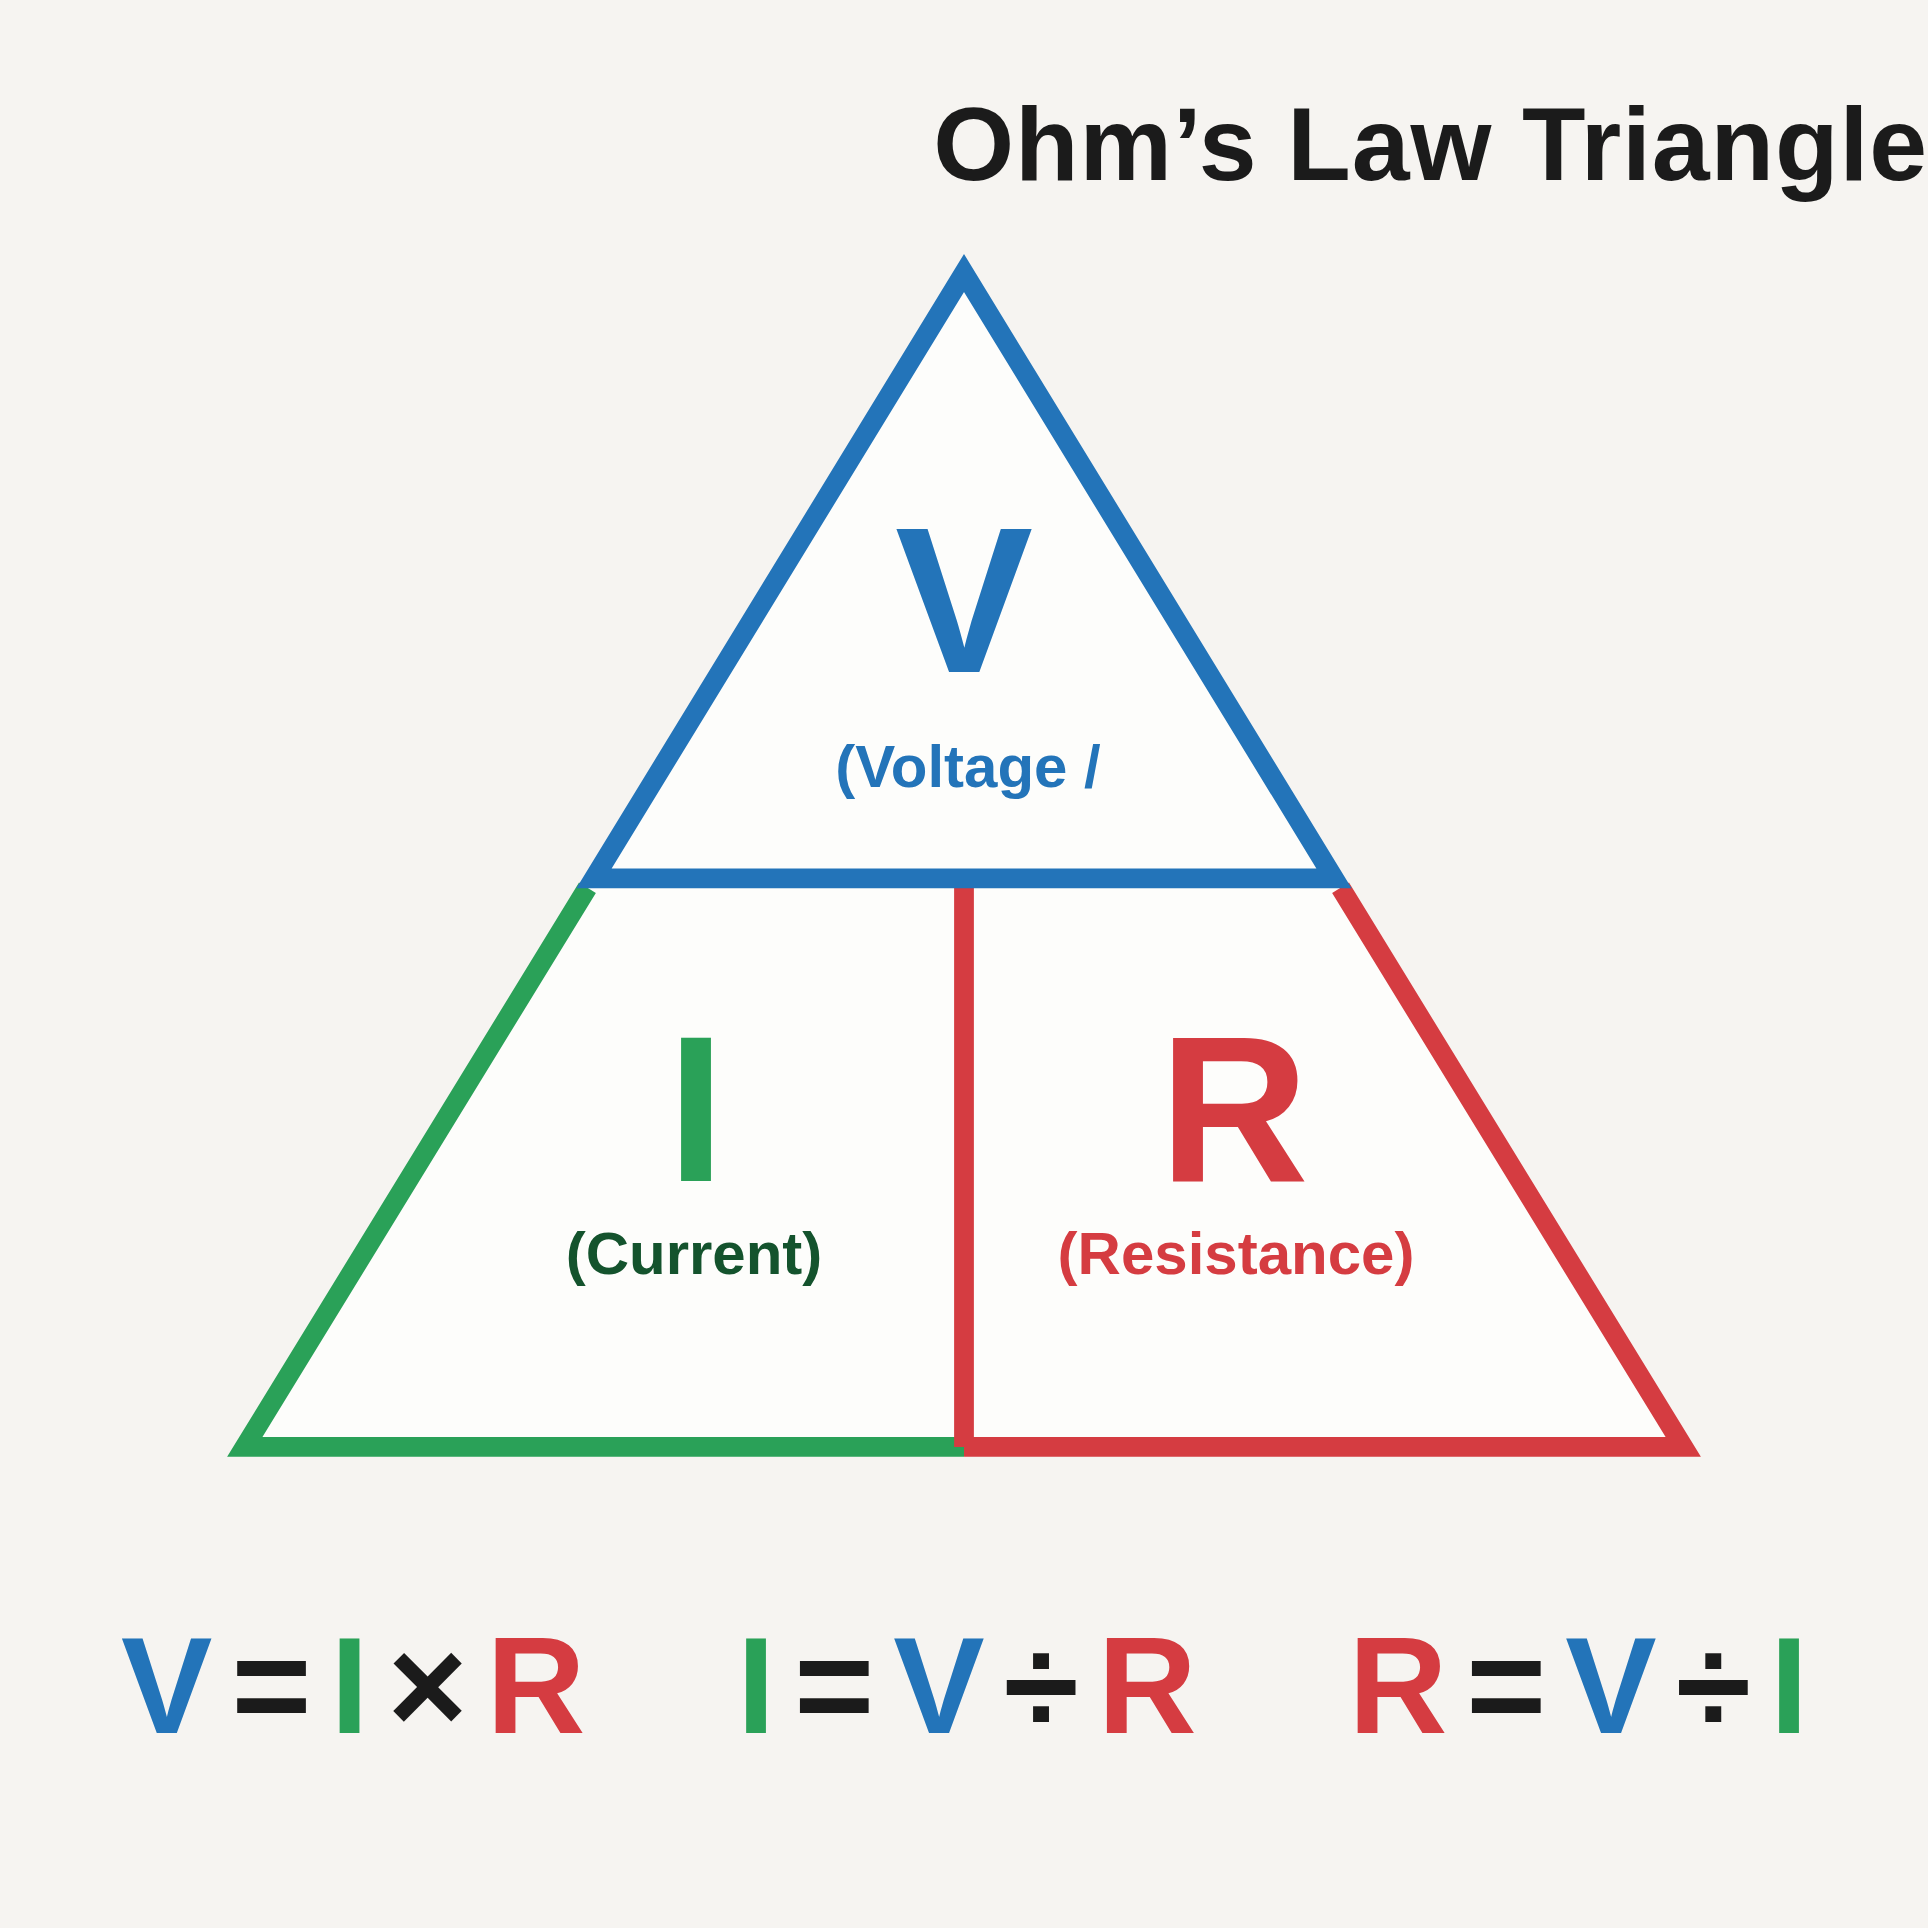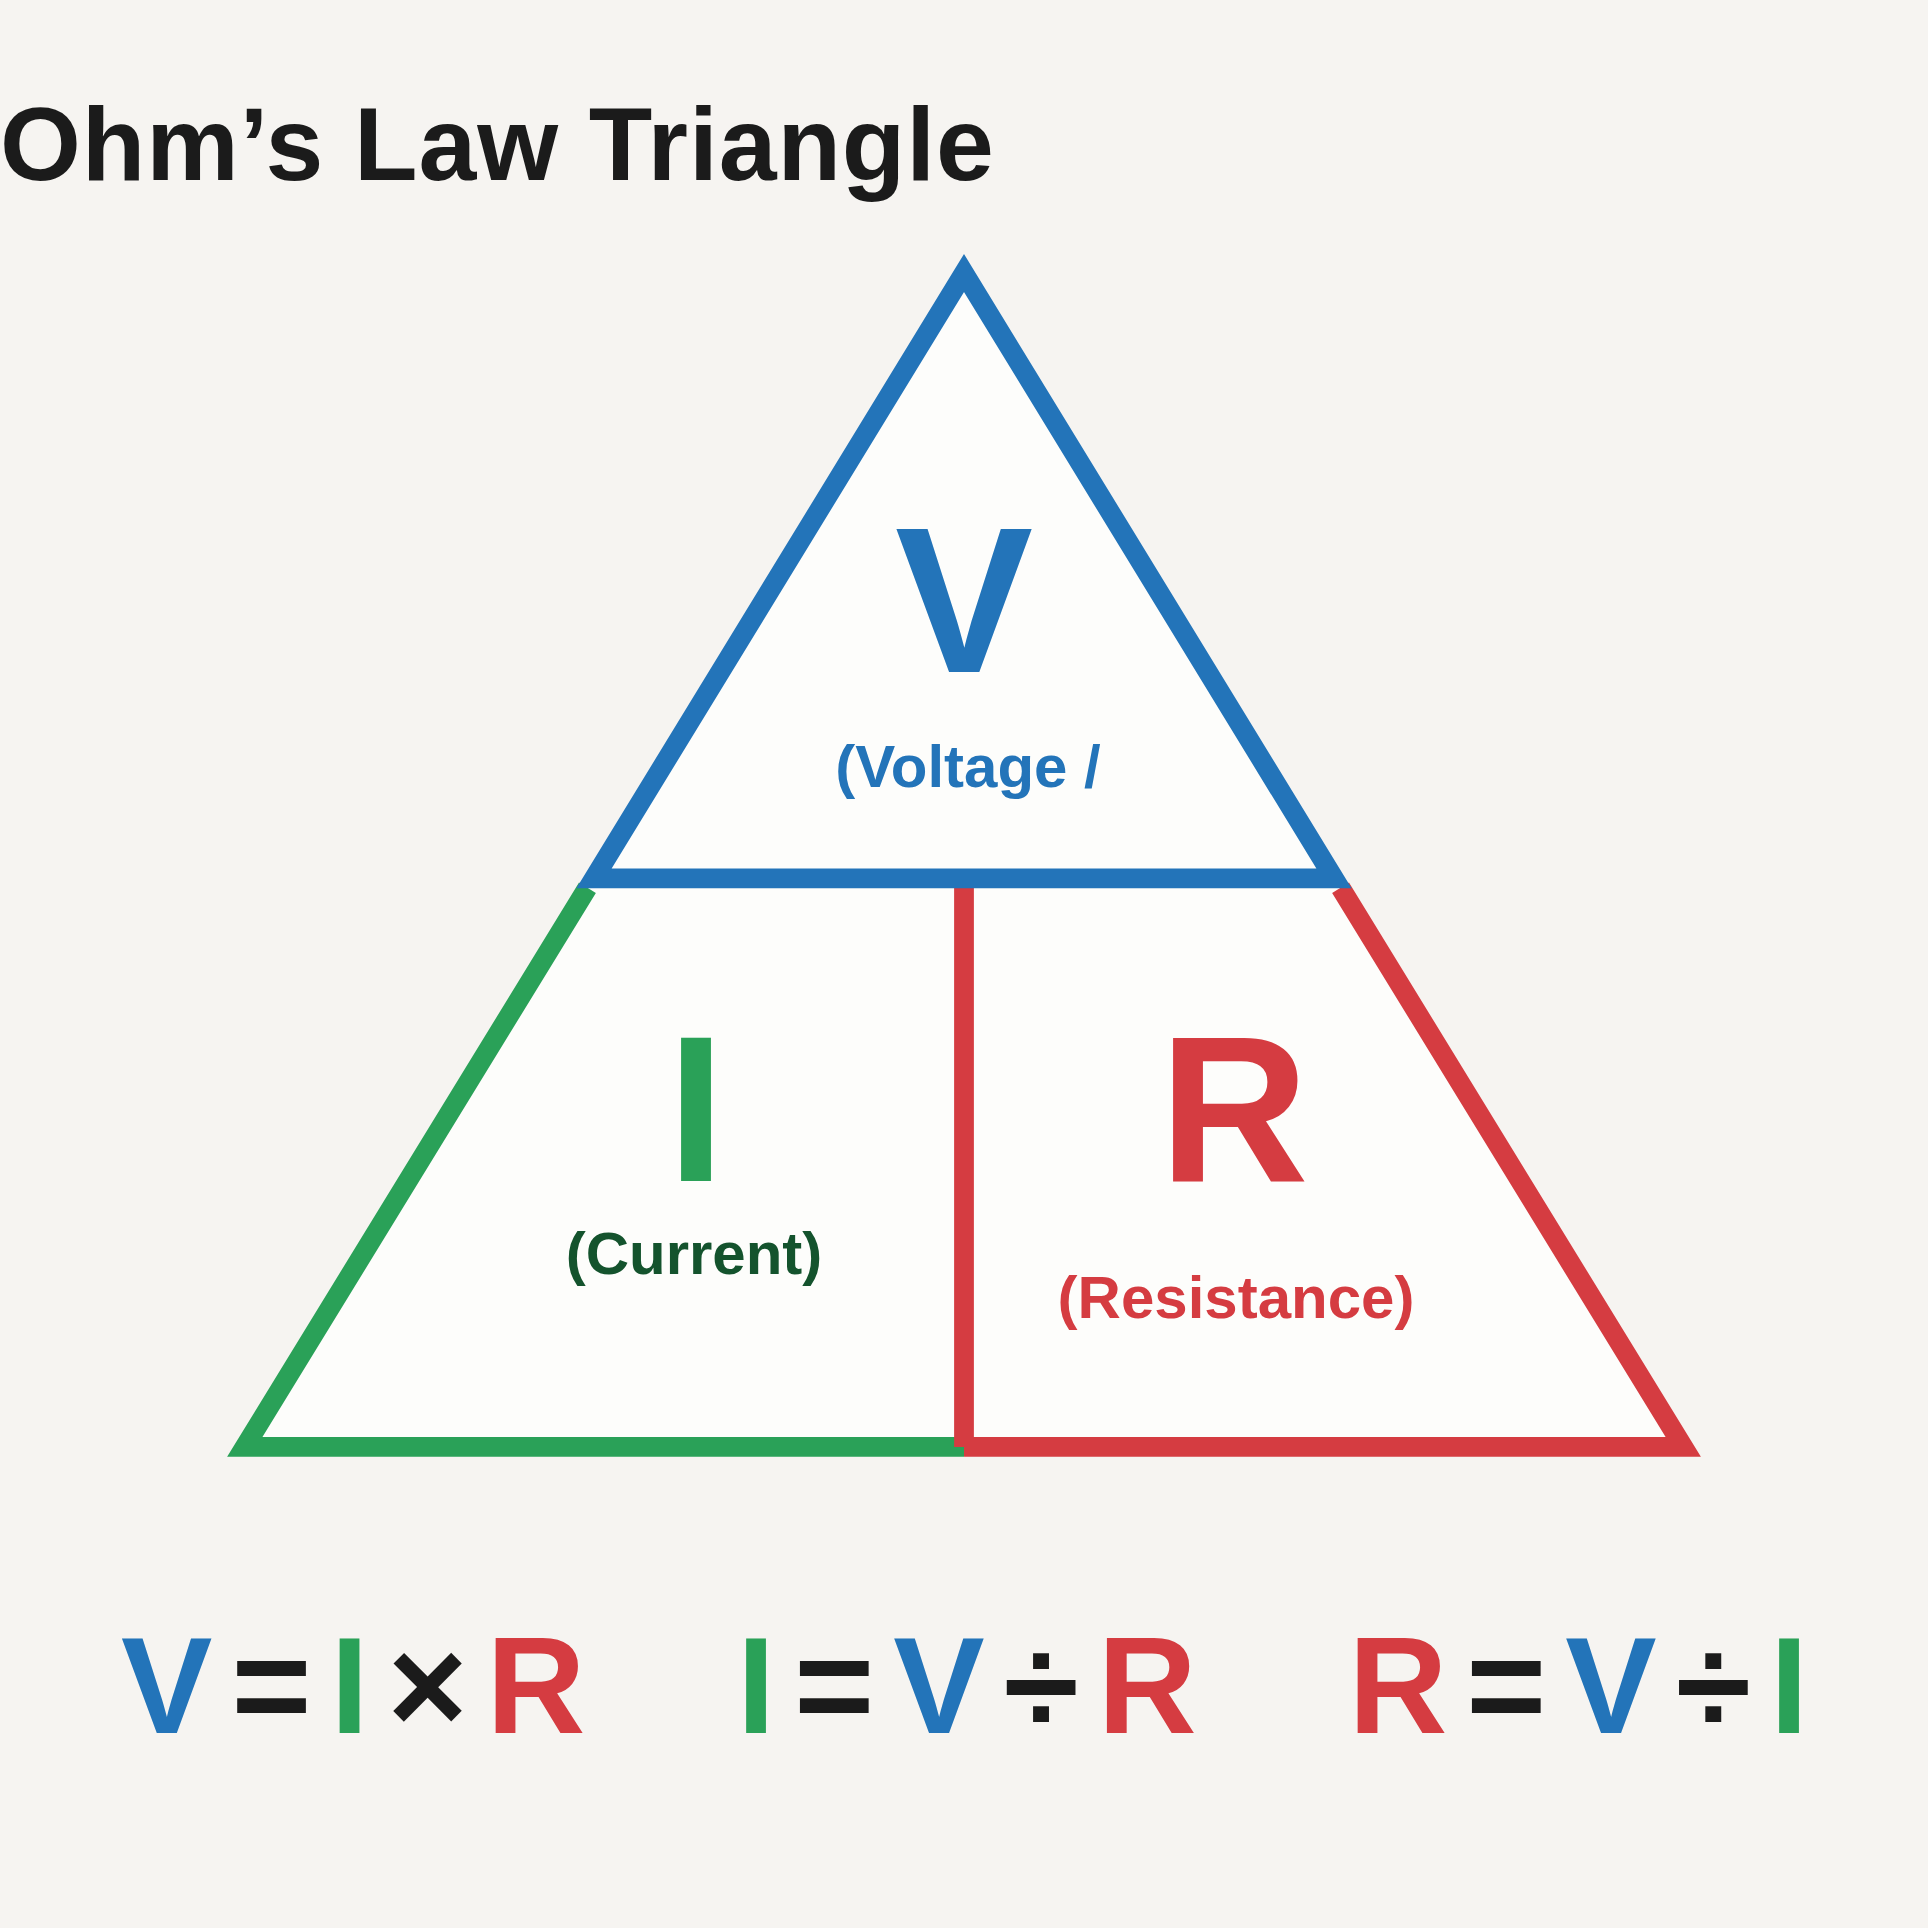--- a/index.html
+++ b/index.html
@@ -5,21 +5,21 @@
   html,body{margin:0;padding:0;}
   .stage{
     position:relative;
     width:1928px;height:1928px;
     font-family:"Liberation Sans","DejaVu Sans",sans-serif;
     overflow:hidden;
   }
   .abs{position:absolute;}
   .page-title{
     top:92px;left:0;width:100%;
-    text-align:left;
+    text-align:right;
     font-size:104px;font-weight:700;
     letter-spacing:0.9px;
     line-height:1;
     white-space:nowrap;
   }
   svg.triangle{position:absolute;inset:0;width:1928px;height:1928px;}
   .big-letter{
     transform:translateX(-50%);
     font-size:207px;font-weight:700;line-height:1;
     white-space:nowrap;
@@ -55,21 +55,21 @@
 
   <div class="abs big-letter" style="left: 964px; top: 497px; color: rgb(35, 116, 185);">V</div>
   <div class="abs sub-label" style="left: 968px; top: 736px; color: rgb(35, 116, 185);">
     <div>(Voltage /</div>
   </div>
 
   <div class="abs big-letter" style="left: 696px; top: 1006px; color: rgb(42, 161, 88);">I</div>
   <div class="abs sub-label" style="left: 694px; top: 1223px; color: #14532d;">(Current)</div>
 
   <div class="abs big-letter" style="left: 1234px; top: 1006px; color: rgb(213, 60, 65);">R</div>
-  <div class="abs sub-label" style="left: 1236px; top: 1223px; color: rgb(213, 60, 65); margin-top: 44px;">(Resistance)</div>
+  <div class="abs sub-label" style="left: 1236px; top: 1223px; color: rgb(213, 60, 65);">(Resistance)</div>
 
   <div class="abs formula-row">
 
     <div class="formula">
       <span style="color: rgb(35, 116, 185);">V</span>
       <span style="color: rgb(27, 27, 27);">=</span>
       <span style="color: rgb(42, 161, 88);">I</span>
       <span style="color: rgb(27, 27, 27);">×</span>
       <span style="color: rgb(213, 60, 65);">R</span>
     </div>

